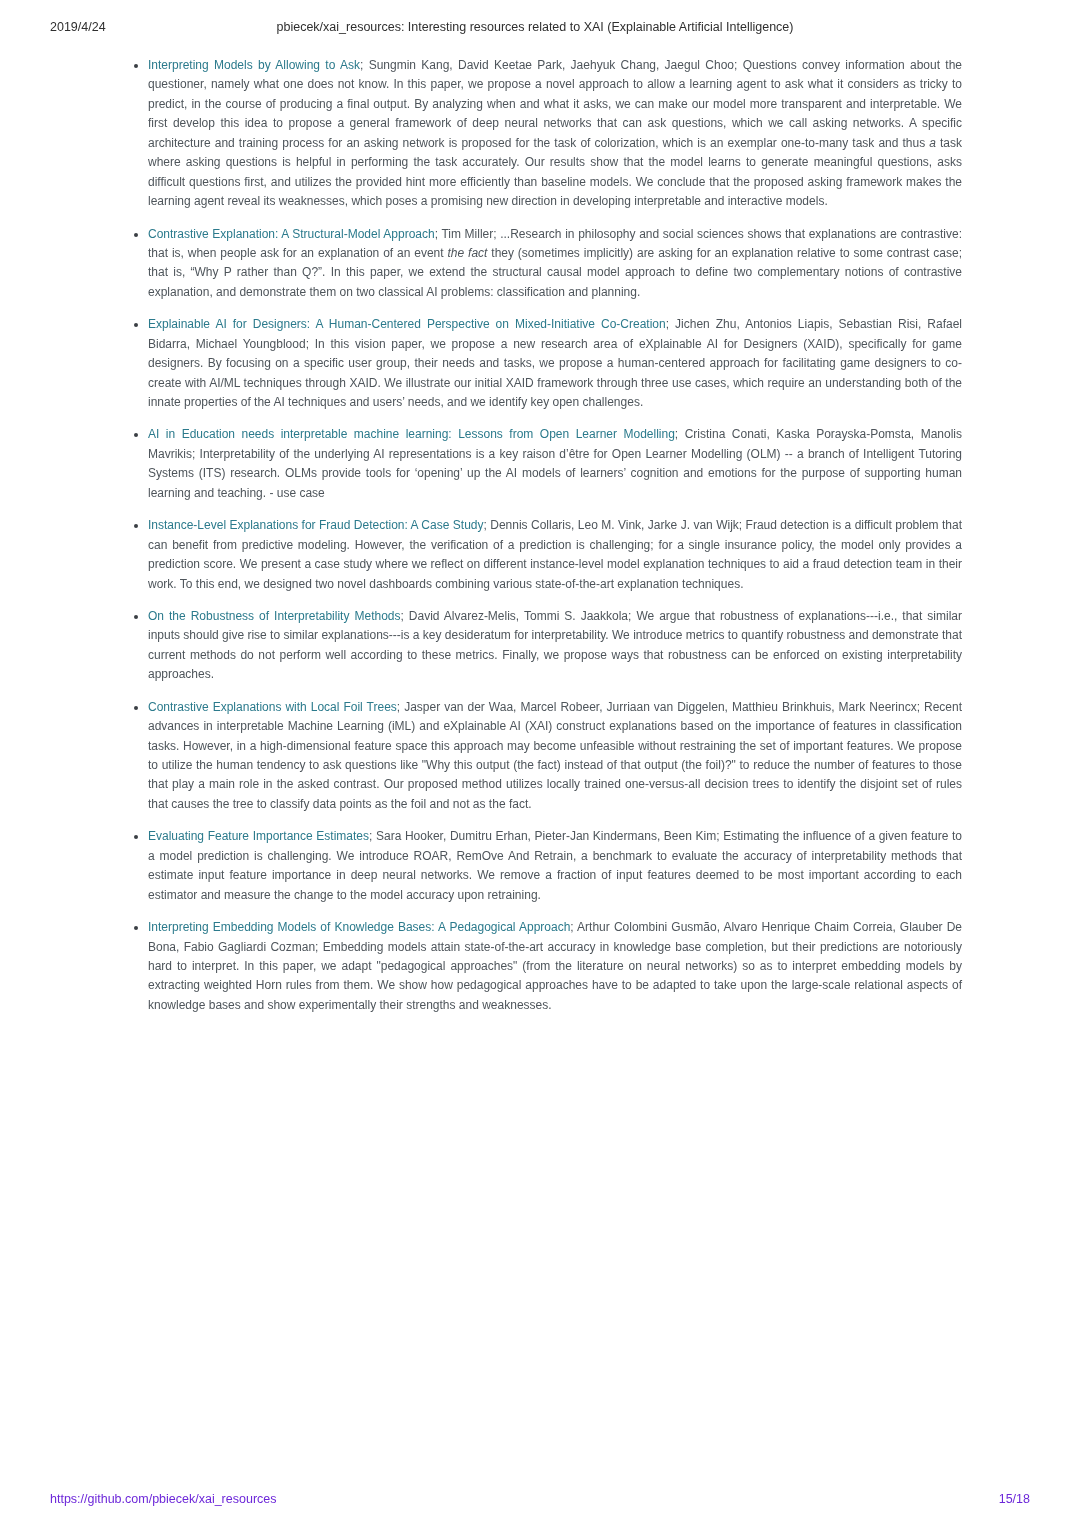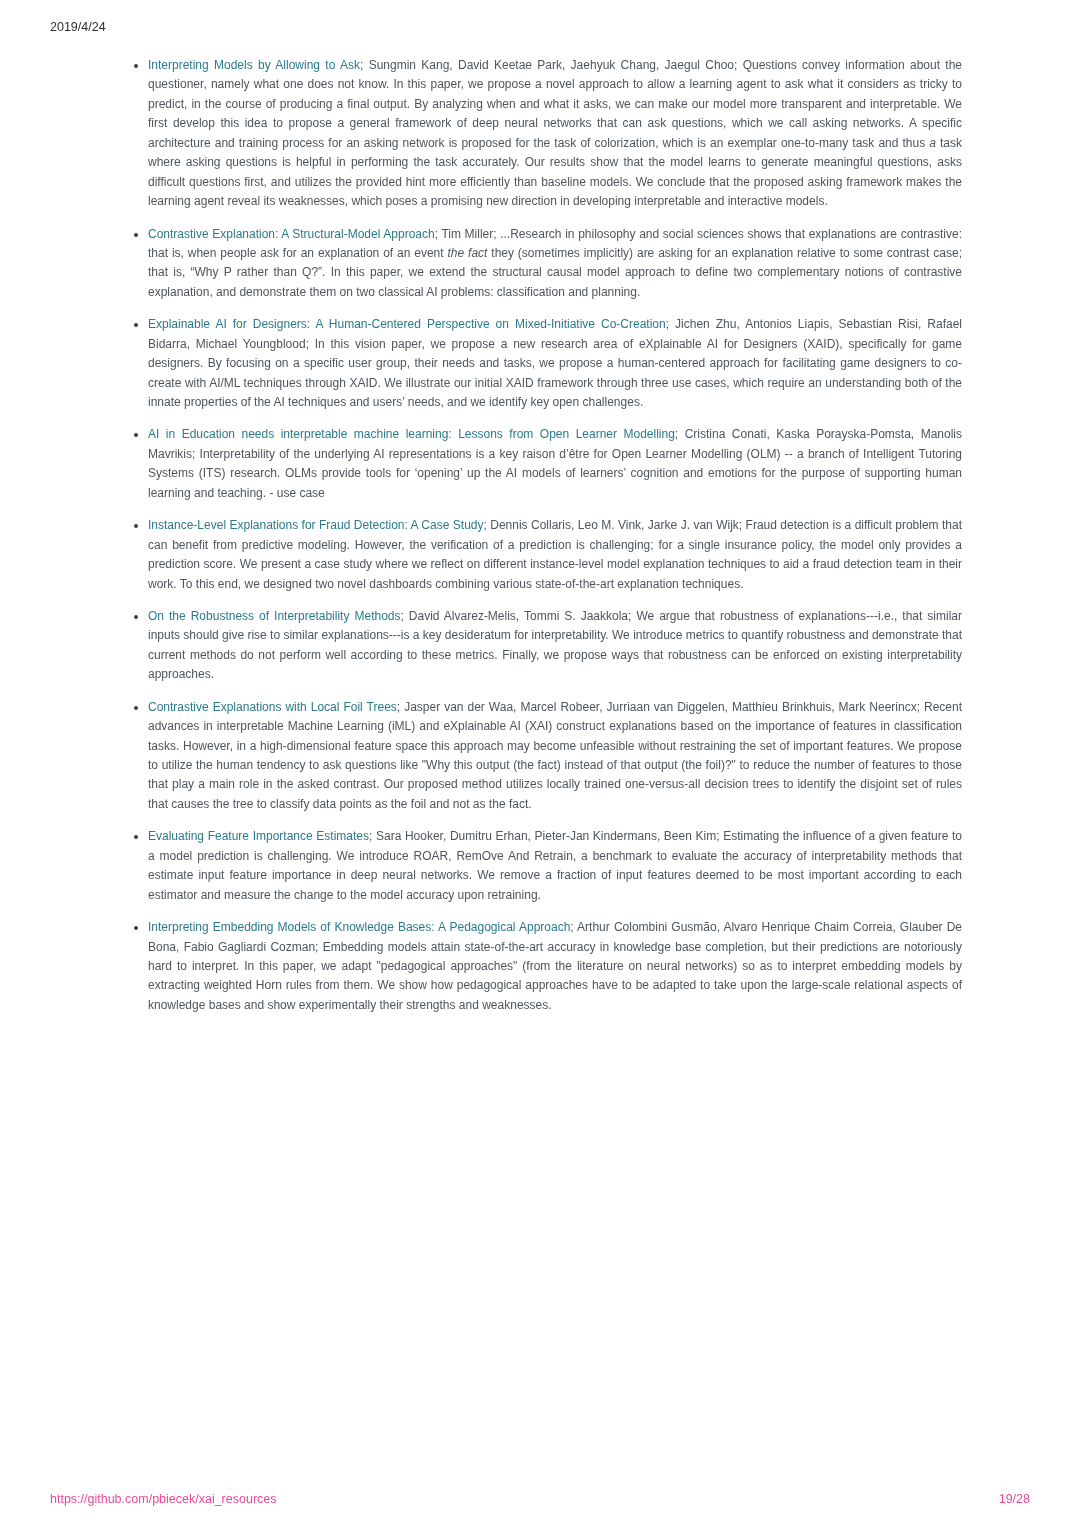--- a/index.html
+++ b/index.html
@@ -49,29 +49,30 @@
   .paper-abstract em { font-style: italic; }
 
   .print-footer {
     position: absolute;
     left: 50px;
     right: 50px;
     bottom: 22px;
     display: flex;
     justify-content: space-between;
     font-size: 12.5px;
-    color: #ec4899;
+    color: #6d28d9;
     gap: 24px;
   }
 </style>
 </head>
 <body>
 
 <div class="print-header">
   <span class="date">2019/4/24</span>
+  <span class="doc-title">pbiecek/xai_resources: Interesting resources related to XAI (Explainable Artificial Intelligence)</span>
   <span class="spacer"></span>
 </div>
 
 <div class="content">
   <ul class="paper-list">
       <li class="paper-item">
     <a class="paper-link">Interpreting Models by Allowing to Ask</a><span class="paper-abstract"><span>; Sungmin Kang, David Keetae Park, Jaehyuk Chang, Jaegul Choo; Questions convey information about the questioner, namely what one does not know. In this paper, we propose a novel approach to allow a learning agent to ask what it considers as tricky to predict, in the course of producing a final output. By analyzing when and what it asks, we can make our model more transparent and interpretable. We first develop this idea to propose a general framework of deep neural networks that can ask questions, which we call asking networks. A specific architecture and training process for an asking network is proposed for the task of colorization, which is an exemplar one-to-many task and thus </span><em>a</em><span> task where asking questions is helpful in performing the task accurately. Our results show that the model learns to generate meaningful questions, asks difficult questions first, and utilizes the provided hint more efficiently than baseline models. We conclude that the proposed asking framework makes the learning agent reveal its weaknesses, which poses a promising new direction in developing interpretable and interactive models.</span></span>
   </li>
       <li class="paper-item">
     <a class="paper-link">Contrastive Explanation: A Structural-Model Approach</a><span class="paper-abstract"><span>; Tim Miller; ...Research in philosophy and social sciences shows that explanations are contrastive: that is, when people ask for an explanation of an event </span><em>the fact</em><span> they (sometimes implicitly) are asking for an explanation relative to some contrast case; that is, “Why P rather than Q?”. In this paper, we extend the structural causal model approach to define two complementary notions of contrastive explanation, and demonstrate them on two classical AI problems: classification and planning.</span></span>
@@ -95,14 +96,14 @@
     <a class="paper-link">Evaluating Feature Importance Estimates</a><span class="paper-abstract"><span>; Sara Hooker, Dumitru Erhan, Pieter-Jan Kindermans, Been Kim; Estimating the influence of a given feature to a model prediction is challenging. We introduce ROAR, RemOve And Retrain, a benchmark to evaluate the accuracy of interpretability methods that estimate input feature importance in deep neural networks. We remove a fraction of input features deemed to be most important according to each estimator and measure the change to the model accuracy upon retraining.</span></span>
   </li>
       <li class="paper-item">
     <a class="paper-link">Interpreting Embedding Models of Knowledge Bases: A Pedagogical Approach</a><span class="paper-abstract"><span>; Arthur Colombini Gusmão, Alvaro Henrique Chaim Correia, Glauber De Bona, Fabio Gagliardi Cozman; Embedding models attain state-of-the-art accuracy in knowledge base completion, but their predictions are notoriously hard to interpret. In this paper, we adapt "pedagogical approaches" (from the literature on neural networks) so as to interpret embedding models by extracting weighted Horn rules from them. We show how pedagogical approaches have to be adapted to take upon the large-scale relational aspects of knowledge bases and show experimentally their strengths and weaknesses.</span></span>
   </li>
     </ul>
 </div>
 
 <div class="print-footer">
   <span>https://github.com/pbiecek/xai_resources</span>
-  <span>19/28</span>
+  <span>15/18</span>
 </div>
 
 </body></html>

